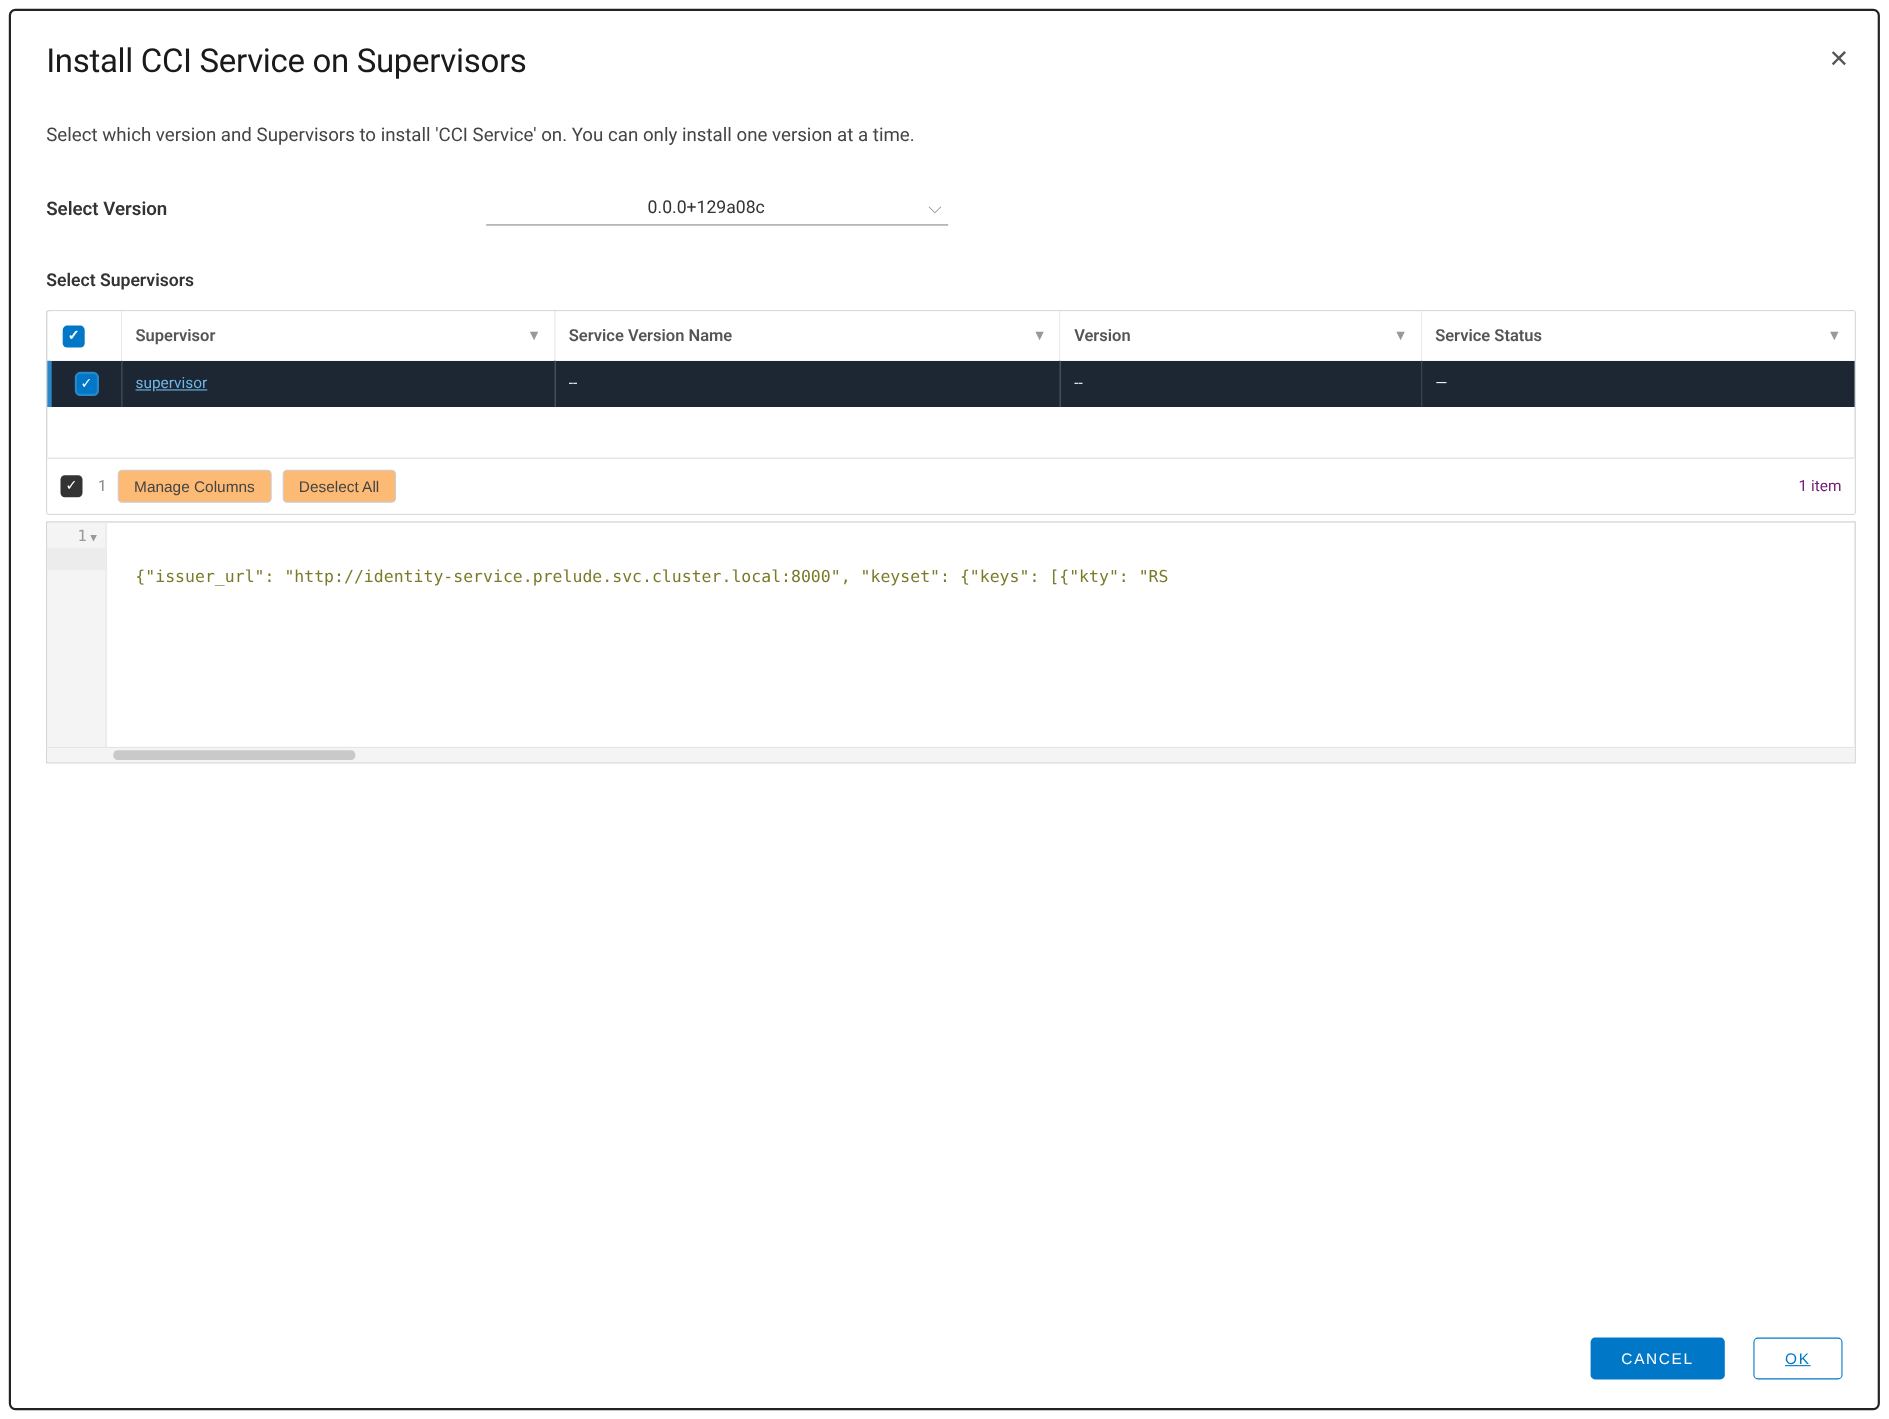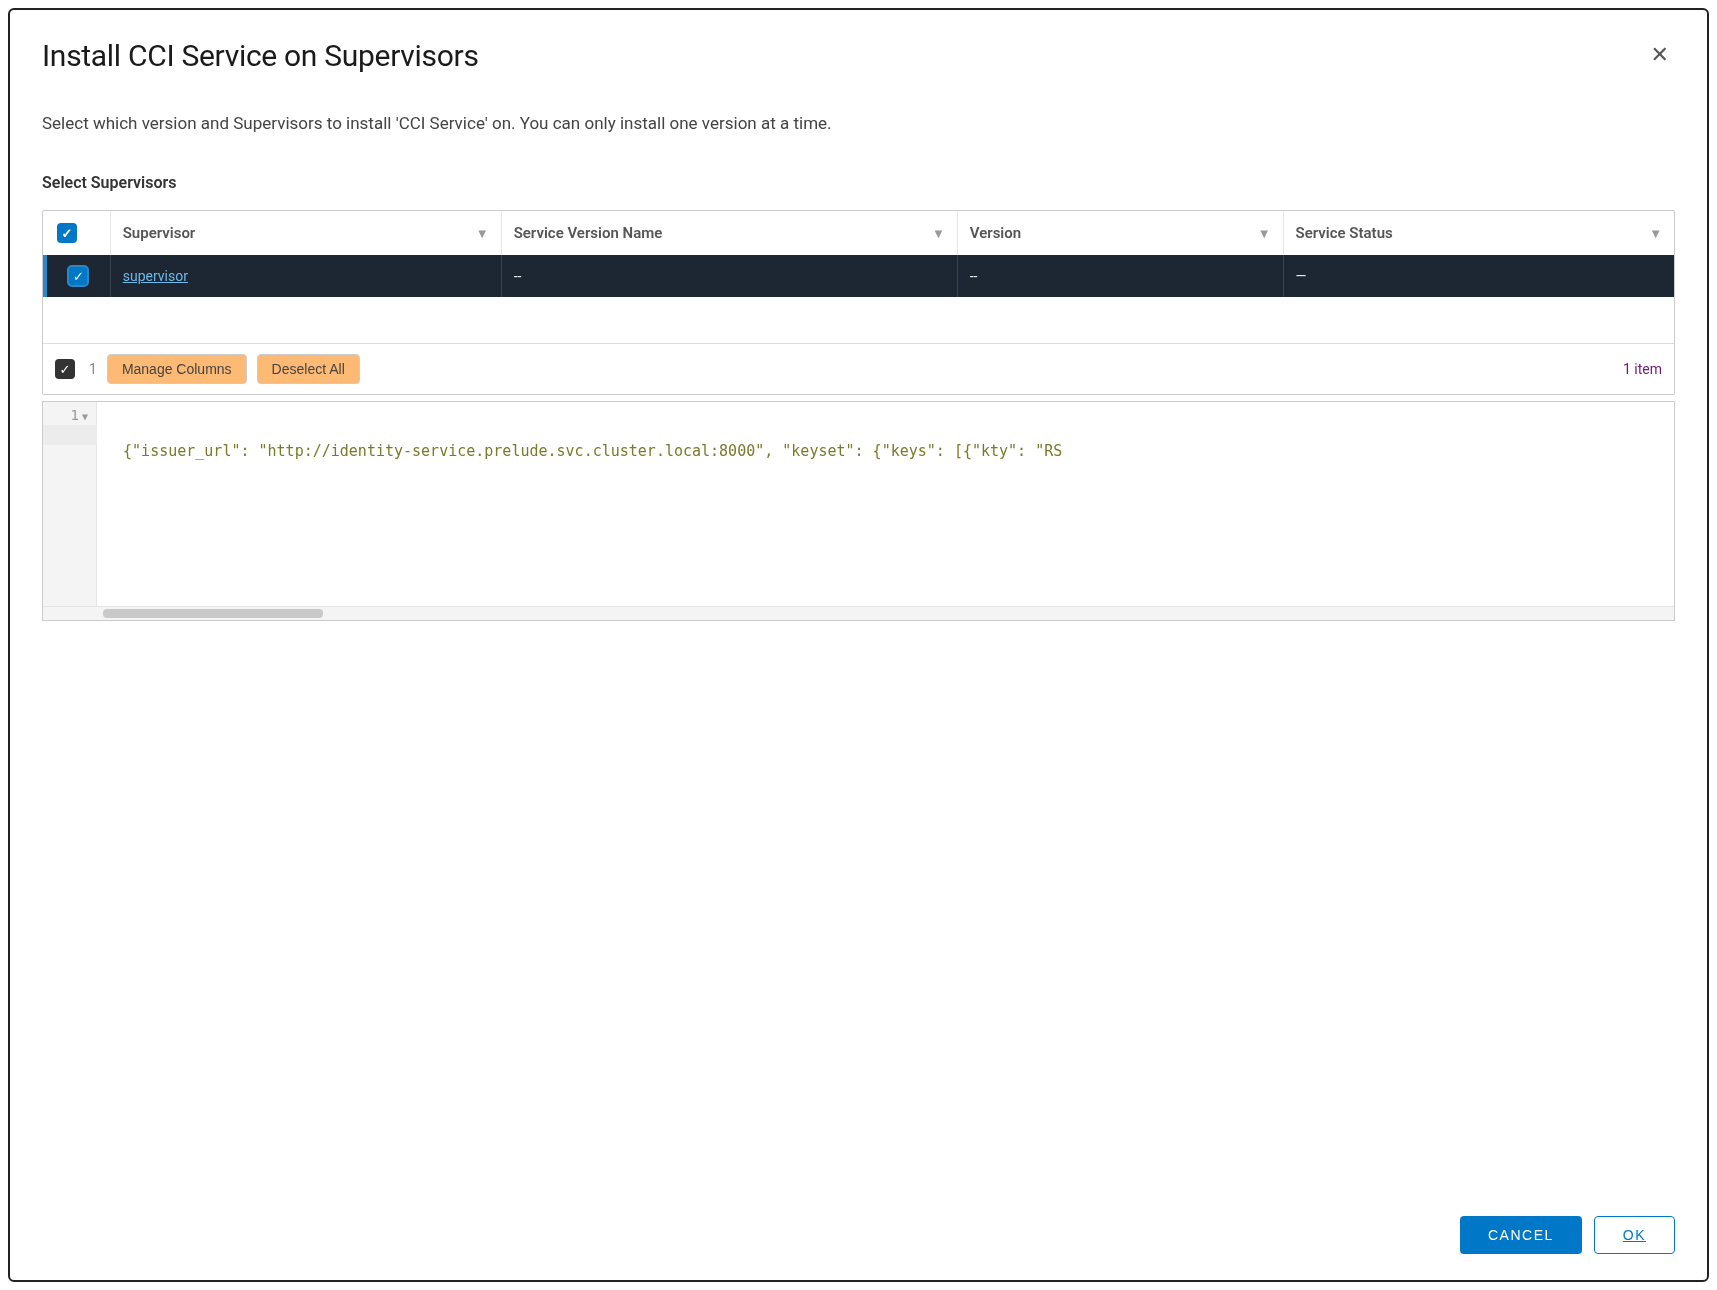--- a/index.html
+++ b/index.html
@@ -13,21 +13,21 @@
     border: 2px solid #222;
     border-radius: 6px;
     margin: 8px;
     padding: 0;
     width: calc(100% - 16px);
     min-height: calc(100vh - 16px);
     display: flex;
     flex-direction: column;
   }
   .dialog-inner {
-    padding: 28px 32px 0 32px;
+    padding: 28px 20px 0 32px;
     flex: 1;
     display: flex;
     flex-direction: column;
   }
   .header-row {
     display: flex;
     justify-content: space-between;
     align-items: flex-start;
   }
   .title {
@@ -175,21 +175,21 @@
   .fold{color:#999;font-size:10px;margin-left:3px;}
   .code{flex:1;padding:3px 6px 3px 8px;white-space:pre;overflow:hidden;}
   .code .cline{height:20px;line-height:20px;}
   .tok-key{color:#b03030;}
   .tok-pipe{color:#b03030;}
   .tok-str{color:#7a7a2a;}
   .hscroll{height:14px;background:#f4f4f4;border-top:1px solid #e5e5e5;position:relative;}
   .hthumb{position:absolute;left:60px;top:2px;height:9px;width:220px;background:#c9c9c9;border-radius:4px;}
   .gutter-bg-line{position:absolute;left:0;top:23px;width:54px;height:20px;background:#ececec;}
   .dialog-footer{
-    display:flex;justify-content:flex-end;gap:12px;
+    display:flex;justify-content:flex-end;gap:26px;
     padding:28px 32px 26px 32px;
   }
   .btn-primary{
     background:#0078c7;color:#fff;border:none;border-radius:4px;
     padding:10px 28px;font-size:14px;letter-spacing:1.5px;cursor:pointer;
     font-weight:500;
   }
   .btn-secondary{
     background:#fff;color:#0078c7;border:1px solid #0078c7;border-radius:4px;
     padding:10px 28px;font-size:14px;letter-spacing:1.5px;cursor:pointer;
@@ -203,20 +203,27 @@
 <div class="dialog">
   <div class="dialog-inner">
 
     <div class="header-row">
       <h1 class="title">Install CCI Service on Supervisors</h1>
       <div class="close-x">✕</div>
     </div>
 
     <p class="subtitle">Select which version and Supervisors to install 'CCI Service' on. You can only install one version at a time.</p>
 
+    <div class="field-row">
+      <div class="field-label">Select Version</div>
+      <div class="select-wrap">
+        <div class="select-display">0.0.0+129a08c</div>
+        <span class="chevron">⌵</span>
+      </div>
+    </div>
 
     <div class="section-label">Select Supervisors</div>
 
     <div class="table-container">
       <table class="grid">
         <thead>
           <tr>
             <th class="col-check">
               <span class="chk chk-blue">✓</span>
             </th>

